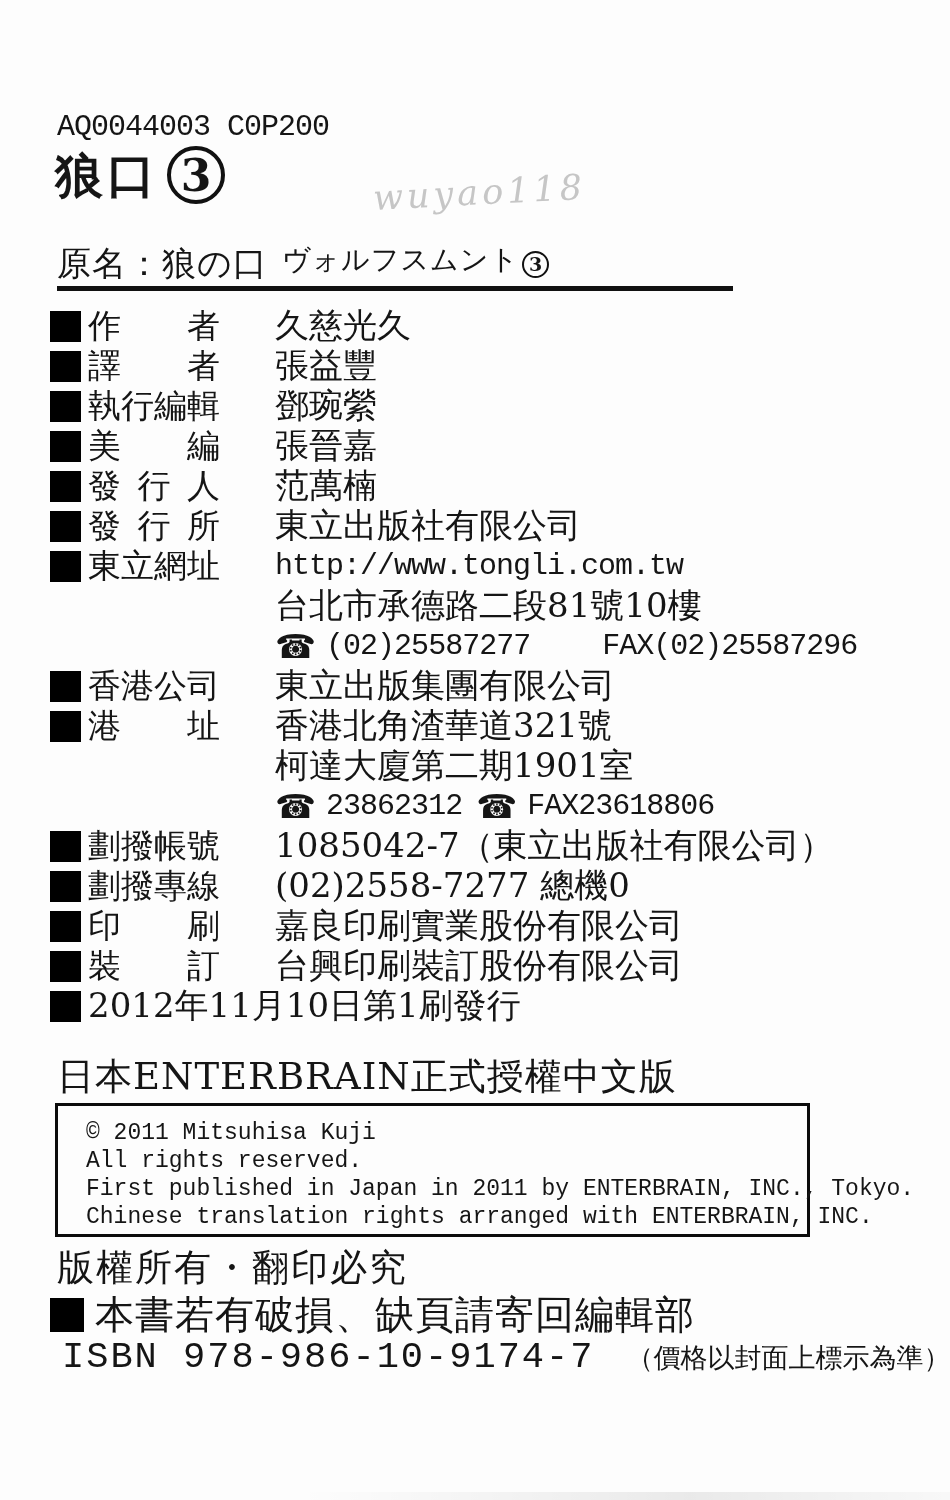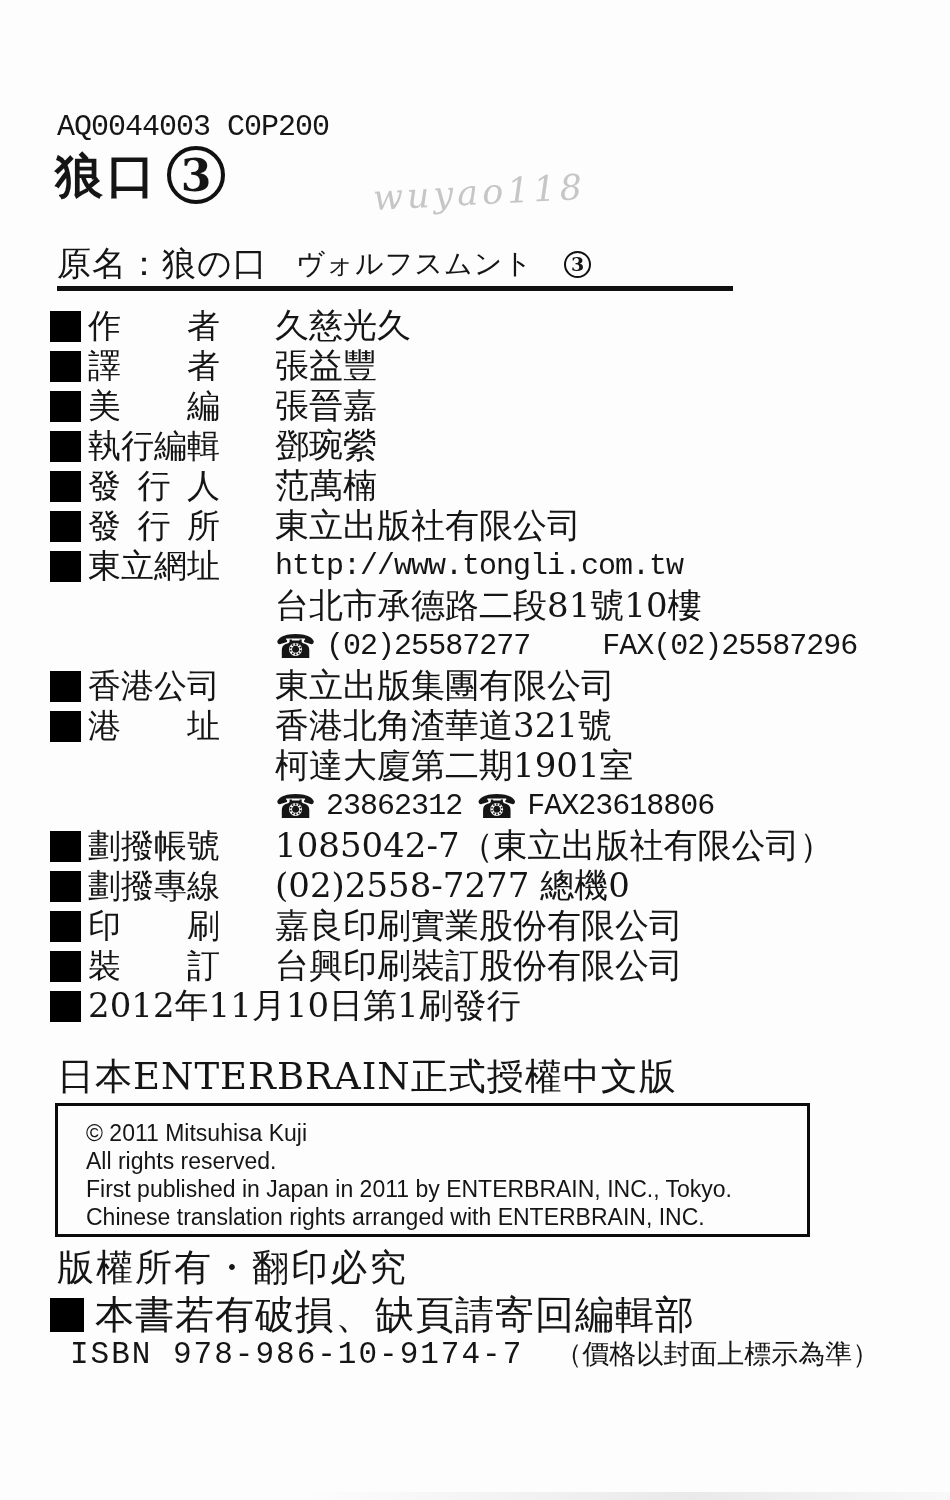--- a/index.html
+++ b/index.html
@@ -27,23 +27,23 @@
     display:inline-flex; align-items:center; justify-content:center;
     width:58px; height:58px; border:4px solid #111; border-radius:50%;
     font-size:44px; font-weight:bold; margin-left:8px; flex:none;
   }
   .watermark {
     left:372px; top:178px;
     font-size:35px; font-style:italic; letter-spacing:4px;
     color:#c6c6c6; transform:rotate(-3deg); transform-origin:left top;
     white-space:pre;
   }
-  .orig-row { left:57px; top:241px; display:flex; align-items:center;gap:28px; }
+  .orig-row { left:57px; top:241px; display:flex; align-items:flex-start; }
   .orig-main { font-size:34px; letter-spacing:1px; }
-  .orig-kana { font-size:28px; letter-spacing:1px; }
+  .orig-kana { font-size:28px; margin-left:14px; letter-spacing:1px; }
   .circle-sm {
     display:inline-flex; align-items:center; justify-content:center;
     width:27px; height:27px; border:2px solid #111; border-radius:50%;
     font-size:19px; font-weight:bold; margin-left:3px; flex:none;
     align-self:center;
   }
   .rule { left:57px; top:286px; width:676px; height:5px; background:#111; }
 
   
   .info { left:50px; top:306px; width:860px; }
@@ -69,33 +69,33 @@
   .gap-wide { display:inline-block; width:72px; }
   .gap-sm  { display:inline-block; width:14px; }
   .date-text { margin-left:7px; font-size:34px; white-space:pre;text-align:right; }
 
   
   .license-heading { left:57px; top:1052px; font-size:37px; letter-spacing:1px; white-space:pre; }
   .copy-box {
     left:55px; top:1103px; width:755px; height:134px;
     border:3px solid #0b0b0b;
     padding:13px 4px 0 28px;
-    font-family:Liberation Sans, sans-serif;
+    font-family:Liberation Mono, monospace;
     font-size:23px; line-height:28px;
   }
   .copy-box div { white-space:pre; }
 
   
   .rights-line { left:57px; top:1243px; font-size:37px; letter-spacing:2px; white-space:pre; }
   .notice-row { left:50px; top:1288px; display:flex; align-items:center; }
   .notice-text { font-size:39px; margin-left:11px; letter-spacing:1px; white-space:pre; }
   .isbn-row { left:62px; top:1336px; display:flex; align-items:baseline; }
   .isbn-code {
     font-family:"Liberation Mono","DejaVu Sans Mono",monospace;
-    font-size:31px; letter-spacing:2px; white-space:pre;margin-left:8px;
+    font-size:37px; letter-spacing:2px; white-space:pre;
   }
   .price-note { font-size:27px; margin-left:32px; white-space:pre; }
 
   .scan-edge {
     left:300px; top:1492px; width:650px; height:8px;
     background:linear-gradient(to right, rgba(0,0,0,0) 0%, rgba(0,0,0,0.05) 40%, rgba(0,0,0,0.08) 60%, rgba(0,0,0,0.02) 100%);
   }
 </style>
 </head>
 <body>
@@ -128,28 +128,28 @@
     </div>
 
     <div class="row">
       <span class="bullet"></span>
       <span class="lbl">譯者</span>
       <span class="val">張益豐</span>
     </div>
 
     <div class="row">
       <span class="bullet"></span>
+      <span class="lbl">執行編輯</span>
+      <span class="val">鄧琬縈</span>
+    </div>
+
+    <div class="row">
+      <span class="bullet"></span>
       <span class="lbl">美編</span>
       <span class="val">張晉嘉</span>
-    </div>
-
-    <div class="row">
-      <span class="bullet"></span>
-      <span class="lbl">執行編輯</span>
-      <span class="val">鄧琬縈</span>
     </div>
 
     <div class="row">
       <span class="bullet"></span>
       <span class="lbl">發行人</span>
       <span class="val">范萬楠</span>
     </div>
 
     <div class="row">
       <span class="bullet"></span>

